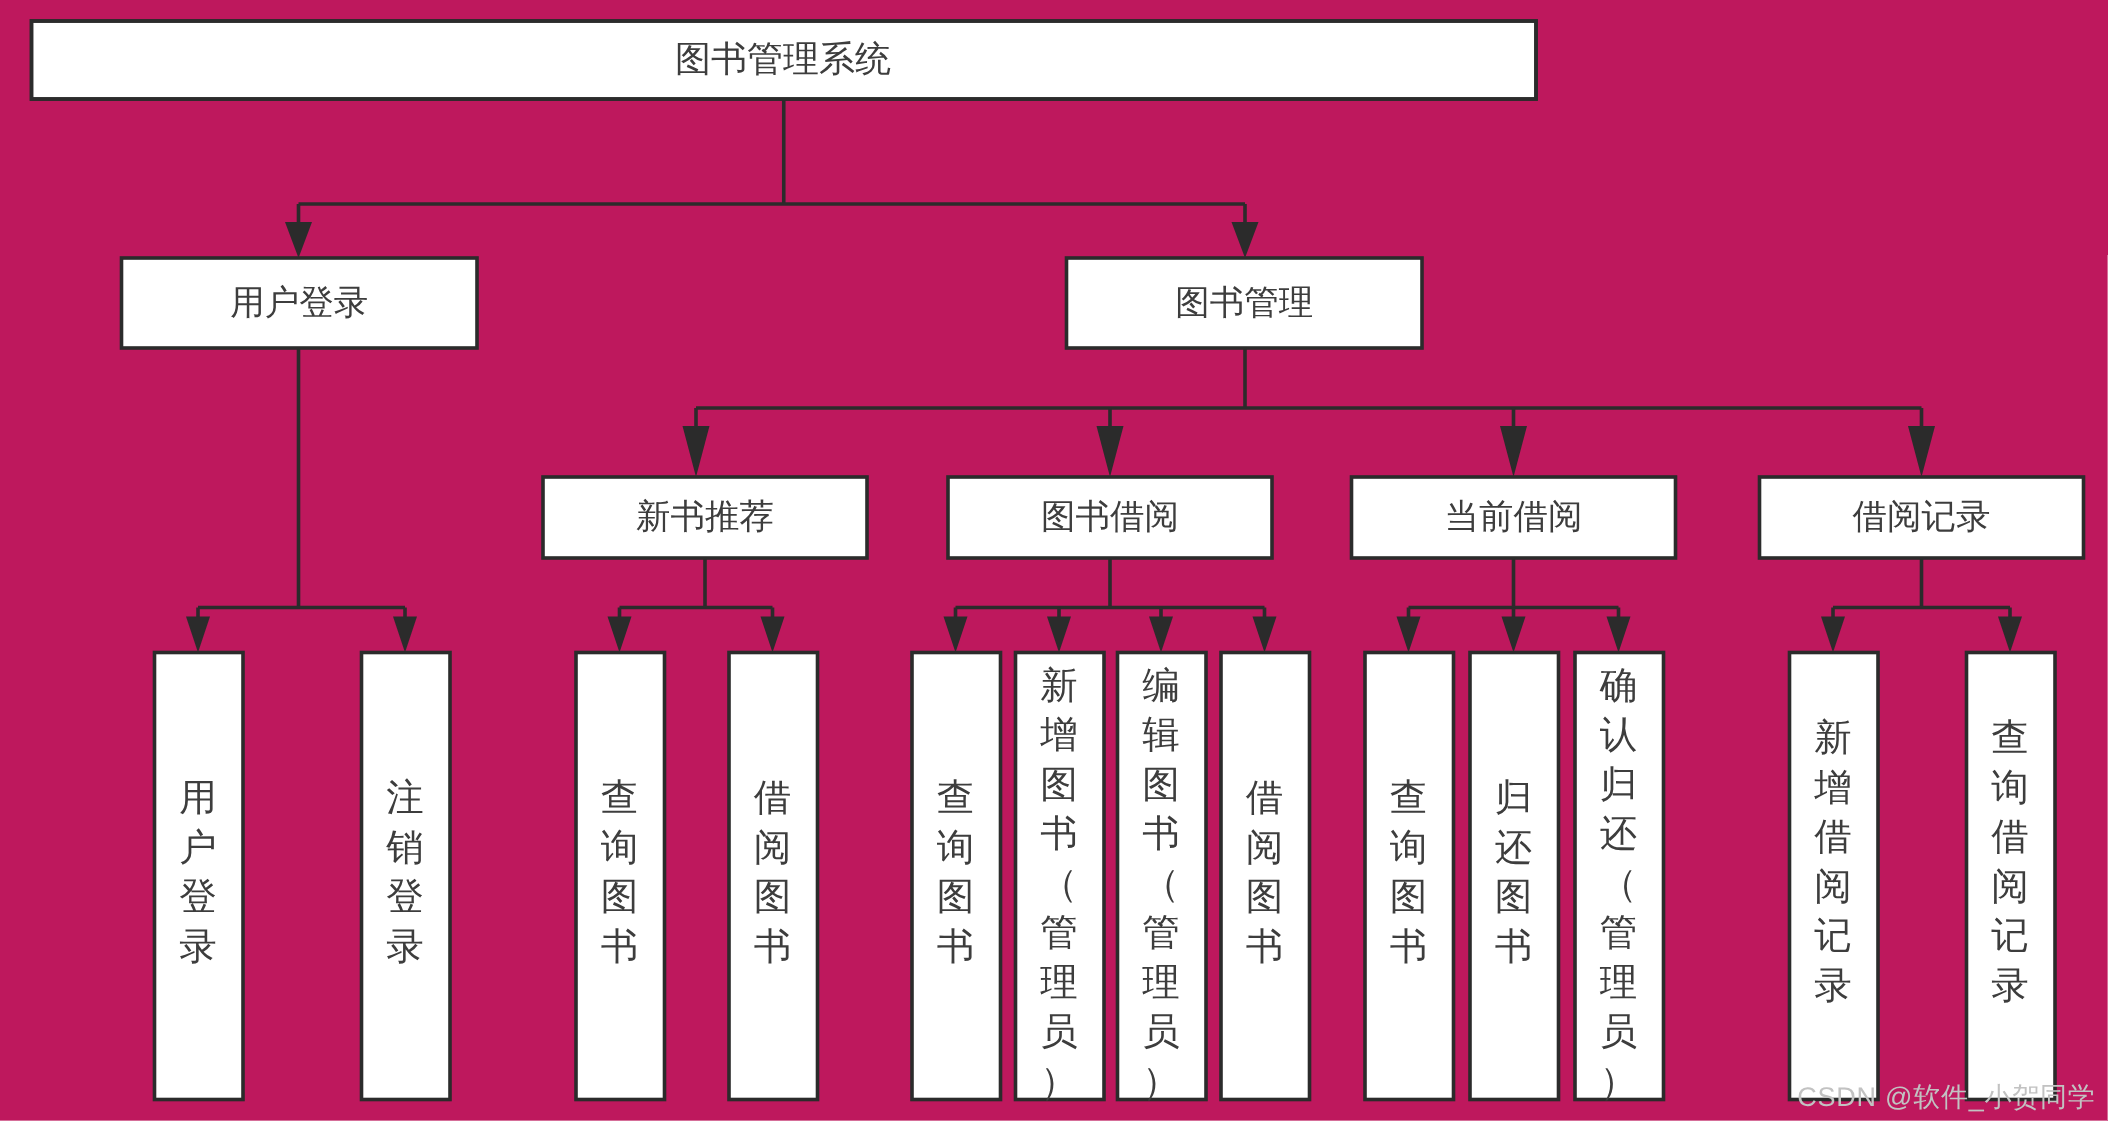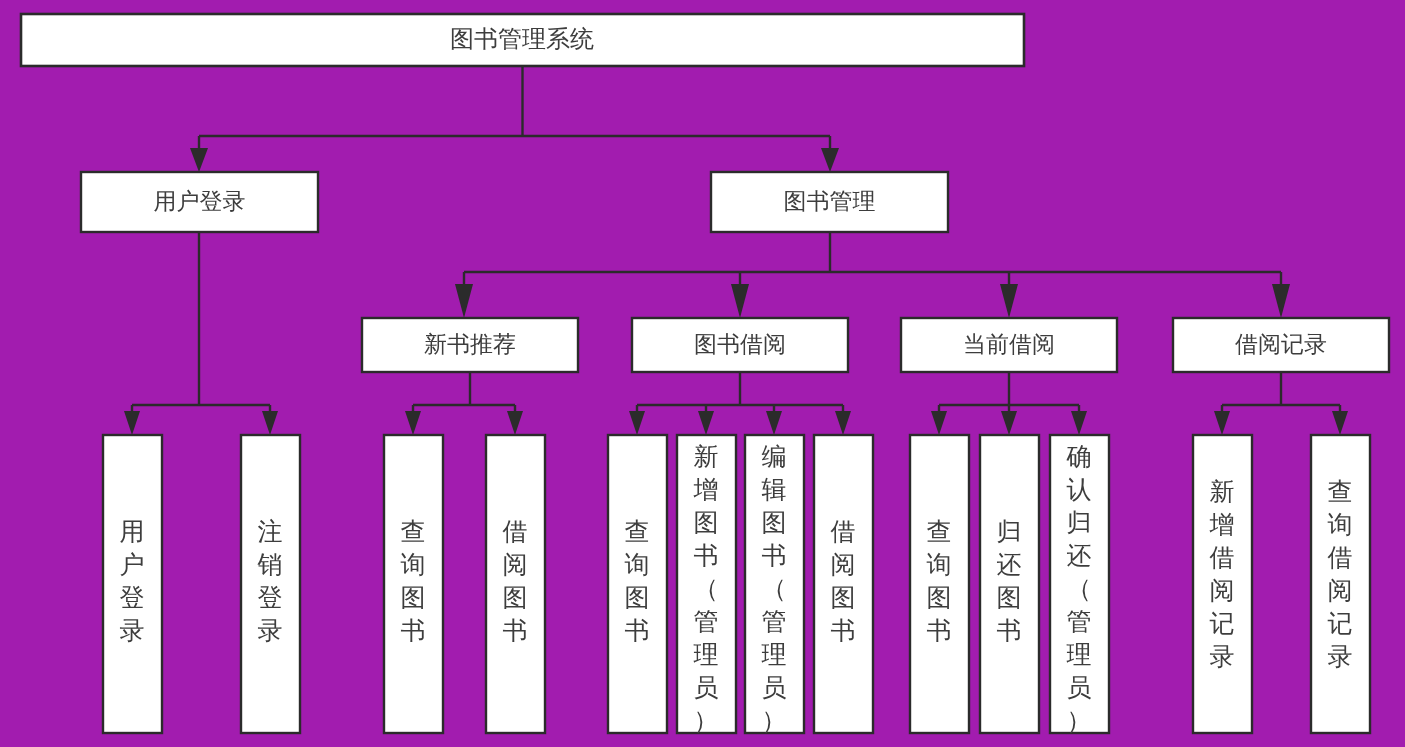--- a/index.html
+++ b/index.html
@@ -10,21 +10,21 @@
   body {
     width: 1405px;
     height: 747px;
     font-family: "Liberation Sans", "DejaVu Sans", sans-serif;
     overflow: hidden;
   }
   #diagram-root {
     position: relative;
     width: 1405px;
     height: 747px;
-    background: #a21caf;
+    background: #be185d;
   }
   svg.flow {
     position: absolute;
     left: 0;
     top: 0;
     width: 1405px;
     height: 747px;
     display: block;
   }
   .node-rect {
@@ -243,14 +243,15 @@
       <rect class="node-rect" x="1193" y="435" width="59" height="298"></rect>
       <text class="leaf-label" x="1222" y="500"><tspan x="1222" y="500">新</tspan><tspan x="1222" y="533">增</tspan><tspan x="1222" y="566">借</tspan><tspan x="1222" y="599">阅</tspan><tspan x="1222" y="632">记</tspan><tspan x="1222" y="665">录</tspan></text>
     </g>
     <g>
       <rect class="node-rect" x="1311" y="435" width="59" height="298"></rect>
       <text class="leaf-label" x="1340" y="500"><tspan x="1340" y="500">查</tspan><tspan x="1340" y="533">询</tspan><tspan x="1340" y="566">借</tspan><tspan x="1340" y="599">阅</tspan><tspan x="1340" y="632">记</tspan><tspan x="1340" y="665">录</tspan></text>
     </g>
 
   </svg>
 
+  <div class="watermark">CSDN @软件_小贺同学</div>
 
 </div>
 
 </body></html>

